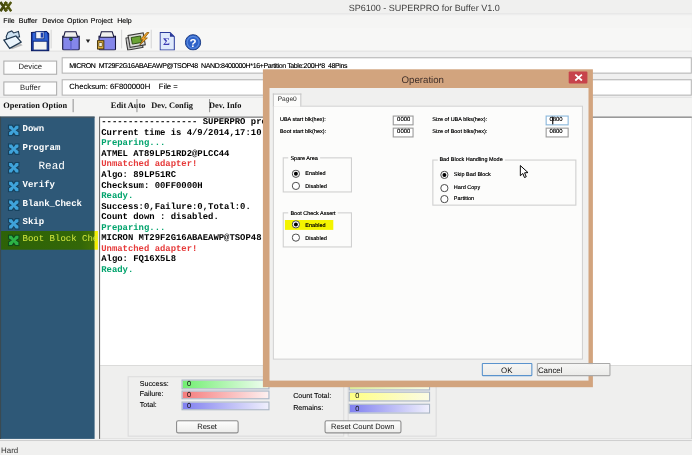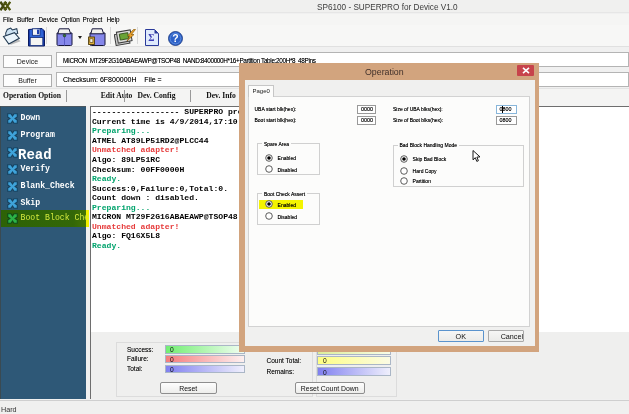--- a/index.html
+++ b/index.html
@@ -9,21 +9,21 @@
 </style></head>
 <body>
 <div id="root">
 
 <div class="abs" style="left:0;top:0;width:629px;height:13px;background:#f0f0ef;border-bottom:1px solid #e6e6e6;"></div>
 <svg class="abs" style="left:0;top:1px;" width="11" height="10" viewBox="0 0 11 10">
   <path d="M0.3 0.8 L6.2 9.2 M6.2 0.8 L0.3 9.2" stroke="#44480e" stroke-width="2.5" fill="none"></path>
   <path d="M4.3 0.8 L10.2 9.2 M10.2 0.8 L4.3 9.2" stroke="#51560f" stroke-width="2.3" fill="none"></path>
   <path d="M5.2 4 L6.4 5 L5.2 6 L4.2 5 Z" fill="#fbfbe0"></path>
 </svg>
-<div class="abs" style="left:317px;top:2.5px;font-size:8.2px;color:#3c3c3c;">SP6100 - SUPERPRO for Device V1.0</div>
+<div class="abs" style="left:317px;top:2.5px;font-size:8.2px;color:#3c3c3c;">SP6100 - SUPERPRO for Buffer V1.0</div>
 
 <div class="abs" style="left:0;top:14px;width:629px;height:11px;background:#f5f5f4;"></div>
 <div class="abs" style="left:3px;top:16px;font-size:6.4px;color:#111;text-shadow:0 0 0.3px rgba(0,0,0,0.5);">File</div>
 <div class="abs" style="left:17px;top:16px;font-size:6.4px;color:#111;text-shadow:0 0 0.3px rgba(0,0,0,0.5);">Buffer</div>
 <div class="abs" style="left:38.5px;top:16px;font-size:6.4px;color:#111;text-shadow:0 0 0.3px rgba(0,0,0,0.5);">Device</div>
 <div class="abs" style="left:61px;top:16px;font-size:6.4px;color:#111;text-shadow:0 0 0.3px rgba(0,0,0,0.5);">Option</div>
 <div class="abs" style="left:82.5px;top:16px;font-size:6.4px;color:#111;text-shadow:0 0 0.3px rgba(0,0,0,0.5);">Project</div>
 <div class="abs" style="left:106.5px;top:16px;font-size:6.4px;color:#111;text-shadow:0 0 0.3px rgba(0,0,0,0.5);">Help</div>
 
 <div class="abs" style="left:0;top:25px;width:629px;height:22px;background:#f7f7f6;border-bottom:1px solid #e0e0e0;"></div>
@@ -91,21 +91,21 @@
 <div class="abs" style="left:63px;top:76px;font-size:7px;color:#000;text-shadow:0 0 0.3px rgba(0,0,0,0.4);white-space:pre;">Checksum: 6F800000H    File =</div>
 <div class="abs" style="left:3px;top:74px;width:49px;height:13px;background:#fdfdfd;border:1px solid #adadad;font-size:7px;color:#222;text-align:center;line-height:12px;">Buffer</div>
 
 <div class="abs" style="left:0;top:88px;width:629px;height:17.5px;background:#f4f4f3;border-top:1px solid #e4e4e4;"></div>
 <div class="abs" style="left:0px;top:91px;width:64px;text-align:center;font-family:'Liberation Serif',serif;font-weight:bold;font-size:7.6px;color:#111;">Operation Option</div>
 <div class="abs" style="left:66px;top:90px;width:1px;height:12px;background:#999;"></div>
 <div class="abs" style="left:66px;top:91px;width:57px;text-align:center;font-family:'Liberation Serif',serif;font-weight:bold;font-size:7.6px;color:#111;margin-left:22px;">Edit Auto</div>
 <div class="abs" style="left:124px;top:90px;width:1px;height:12px;background:#999;"></div>
 <div class="abs" style="left:124px;top:91px;width:65px;text-align:center;font-family:'Liberation Serif',serif;font-weight:bold;font-size:7.6px;color:#111;">Dev. Config</div>
 <div class="abs" style="left:190px;top:90px;width:1px;height:12px;background:#999;"></div>
-<div class="abs" style="left:190px;top:91px;width:62px;text-align:center;font-family:'Liberation Serif',serif;font-weight:bold;font-size:7.6px;color:#111;">Dev. Info</div>
+<div class="abs" style="left:190px;top:91px;width:62px;text-align:left;font-family:'Liberation Serif',serif;font-weight:bold;font-size:7.6px;color:#111;">Dev. Info</div>
 
 <div class="abs" style="left:89.5px;top:106px;width:539.5px;height:292.5px;background:#6e6e6e;"></div>
 <div class="abs" style="left:91px;top:107px;width:538px;height:225px;background:#fff;"></div>
 
 <pre class="abs mono" style="left:92px;top:107.3px;font-size:8.1px;line-height:9.55px;font-weight:bold;color:#000;">------------------ SUPERPRO programmer
 Current time is 4/9/2014,17:10:52
 <span style="color:#00a36c;">Preparing...</span>
 ATMEL AT89LP51RD2@PLCC44
 <span style="color:#e63b3b;">Unmatched adapter!</span>
 Algo: 89LP51RC
@@ -125,21 +125,21 @@
       <path d="M0.7 0.7 L4 0.7 L5.5 2.9 L7 0.7 L10.3 0.7 L10.3 4 L8.1 5.5 L10.3 7 L10.3 10.3 L7 10.3 L5.5 8.1 L4 10.3 L0.7 10.3 L0.7 7 L2.9 5.5 L0.7 4 Z" fill="#3fa3da" stroke="#16425f" stroke-width="1.1"></path>
     </svg>
 <div class="abs mono" style="left:20.5px;top:113.2px;font-size:8.2px;font-weight:bold;color:#fff;">Down</div>
 <svg class="abs" style="left:7px;top:130px;" width="11" height="11" viewBox="0 0 11 11">
       <path d="M0.7 0.7 L4 0.7 L5.5 2.9 L7 0.7 L10.3 0.7 L10.3 4 L8.1 5.5 L10.3 7 L10.3 10.3 L7 10.3 L5.5 8.1 L4 10.3 L0.7 10.3 L0.7 7 L2.9 5.5 L0.7 4 Z" fill="#3fa3da" stroke="#16425f" stroke-width="1.1"></path>
     </svg>
 <div class="abs mono" style="left:20.5px;top:130.2px;font-size:8.2px;font-weight:bold;color:#fff;">Program</div>
 <svg class="abs" style="left:7px;top:147px;" width="11" height="11" viewBox="0 0 11 11">
       <path d="M0.7 0.7 L4 0.7 L5.5 2.9 L7 0.7 L10.3 0.7 L10.3 4 L8.1 5.5 L10.3 7 L10.3 10.3 L7 10.3 L5.5 8.1 L4 10.3 L0.7 10.3 L0.7 7 L2.9 5.5 L0.7 4 Z" fill="#3fa3da" stroke="#16425f" stroke-width="1.1"></path>
     </svg>
-<div class="abs mono" style="left:18px;top:147.2px;font-size:14px;font-weight:bold;color:#fff;">Read</div>
+<div class="abs mono" style="left:35px;top:147.2px;font-size:10px;font-weight:normal;color:#fff;">Read</div>
 <svg class="abs" style="left:7px;top:164px;" width="11" height="11" viewBox="0 0 11 11">
       <path d="M0.7 0.7 L4 0.7 L5.5 2.9 L7 0.7 L10.3 0.7 L10.3 4 L8.1 5.5 L10.3 7 L10.3 10.3 L7 10.3 L5.5 8.1 L4 10.3 L0.7 10.3 L0.7 7 L2.9 5.5 L0.7 4 Z" fill="#3fa3da" stroke="#16425f" stroke-width="1.1"></path>
     </svg>
 <div class="abs mono" style="left:20.5px;top:164.2px;font-size:8.2px;font-weight:bold;color:#fff;">Verify</div>
 <svg class="abs" style="left:7px;top:181px;" width="11" height="11" viewBox="0 0 11 11">
       <path d="M0.7 0.7 L4 0.7 L5.5 2.9 L7 0.7 L10.3 0.7 L10.3 4 L8.1 5.5 L10.3 7 L10.3 10.3 L7 10.3 L5.5 8.1 L4 10.3 L0.7 10.3 L0.7 7 L2.9 5.5 L0.7 4 Z" fill="#3fa3da" stroke="#16425f" stroke-width="1.1"></path>
     </svg>
 <div class="abs mono" style="left:20.5px;top:181.2px;font-size:8.2px;font-weight:bold;color:#fff;">Blank_Check</div>
 <svg class="abs" style="left:7px;top:198px;" width="11" height="11" viewBox="0 0 11 11">
       <path d="M0.7 0.7 L4 0.7 L5.5 2.9 L7 0.7 L10.3 0.7 L10.3 4 L8.1 5.5 L10.3 7 L10.3 10.3 L7 10.3 L5.5 8.1 L4 10.3 L0.7 10.3 L0.7 7 L2.9 5.5 L0.7 4 Z" fill="#3fa3da" stroke="#16425f" stroke-width="1.1"></path>
@@ -243,15 +243,15 @@
 <svg class="abs" style="left:400.0px;top:177.3px;" width="8" height="8" viewBox="0 0 8 8">
       <circle cx="4" cy="4" r="3.3" fill="#fff" stroke="#4a4a4a" stroke-width="0.9"></circle>
     </svg>
 <div class="abs" style="left:412.6px;top:178.4px;font-size:5px;color:#000;text-shadow:0 0 0.5px rgba(0,0,0,0.7);">Partition</div>
 
 <svg class="abs" style="left:472px;top:149.5px;" width="10" height="13" viewBox="0 0 10 13">
   <path d="M1 0.5 L1 9.8 L3.3 7.7 L4.8 11.4 L6.4 10.7 L4.9 7.1 L8 6.9 Z" fill="#fff" stroke="#000" stroke-width="0.9"></path>
 </svg>
 
 <div class="abs" style="left:437.5px;top:330px;width:46.5px;height:12px;background:linear-gradient(#f6f6f5,#ebebe9);border:1px solid #5a93cd;border-radius:1px;font-size:7.2px;color:#111;text-align:center;line-height:11px;">OK</div>
-<div class="abs" style="left:488px;top:330px;width:36px;height:12px;background:linear-gradient(#f6f6f5,#ebebe9);border:1px solid #a9a9a9;border-radius:1px;font-size:7.2px;color:#111;text-align:right;line-height:11px;">Cancel</div>
+<div class="abs" style="left:488px;top:330px;width:67px;height:12px;background:linear-gradient(#f6f6f5,#ebebe9);border:1px solid #a9a9a9;border-radius:1px;font-size:7.2px;color:#111;text-align:left;line-height:11px;">Cancel</div>
 
 </div>
 
 </body></html>

